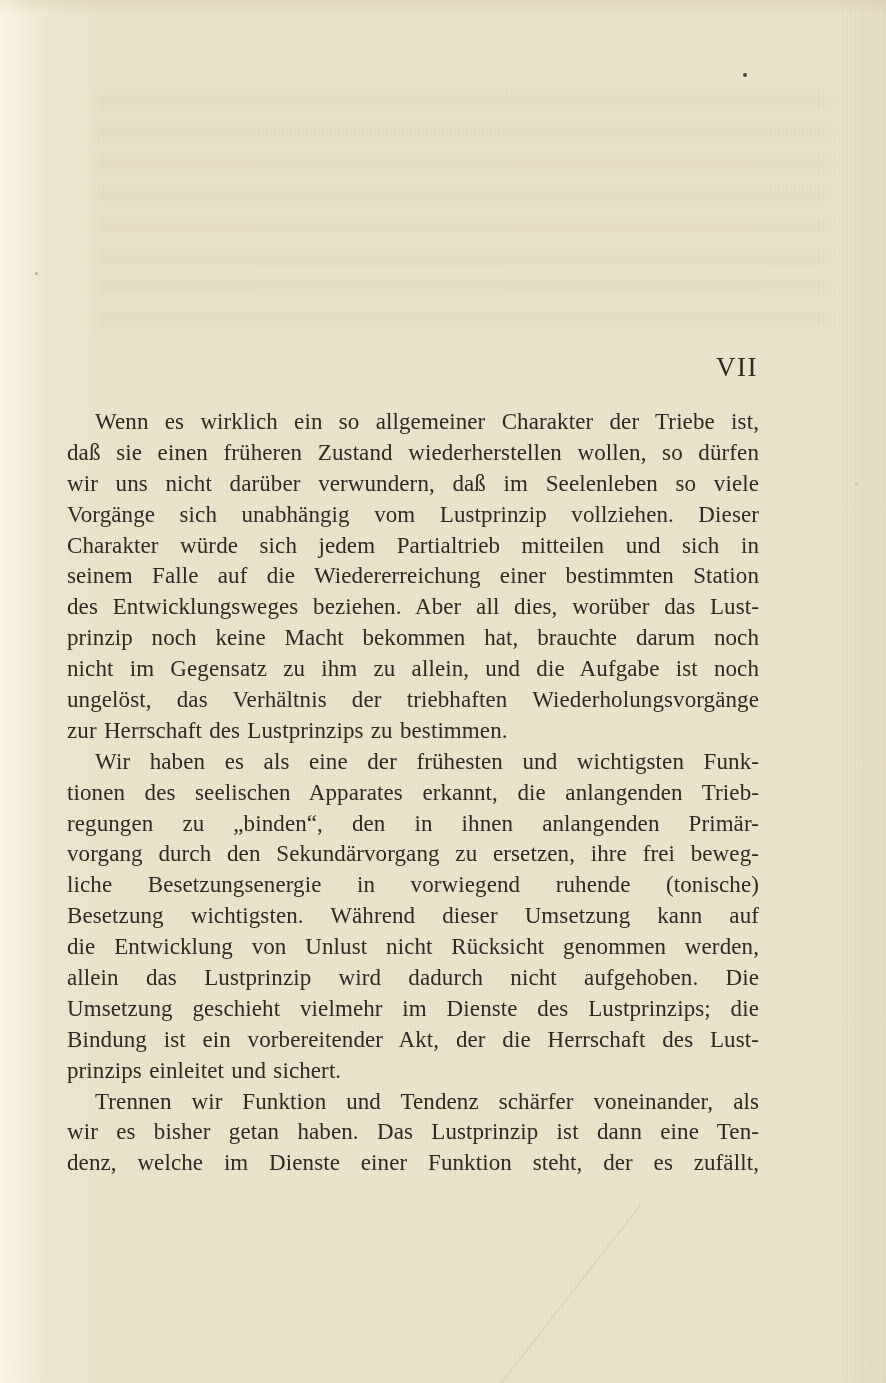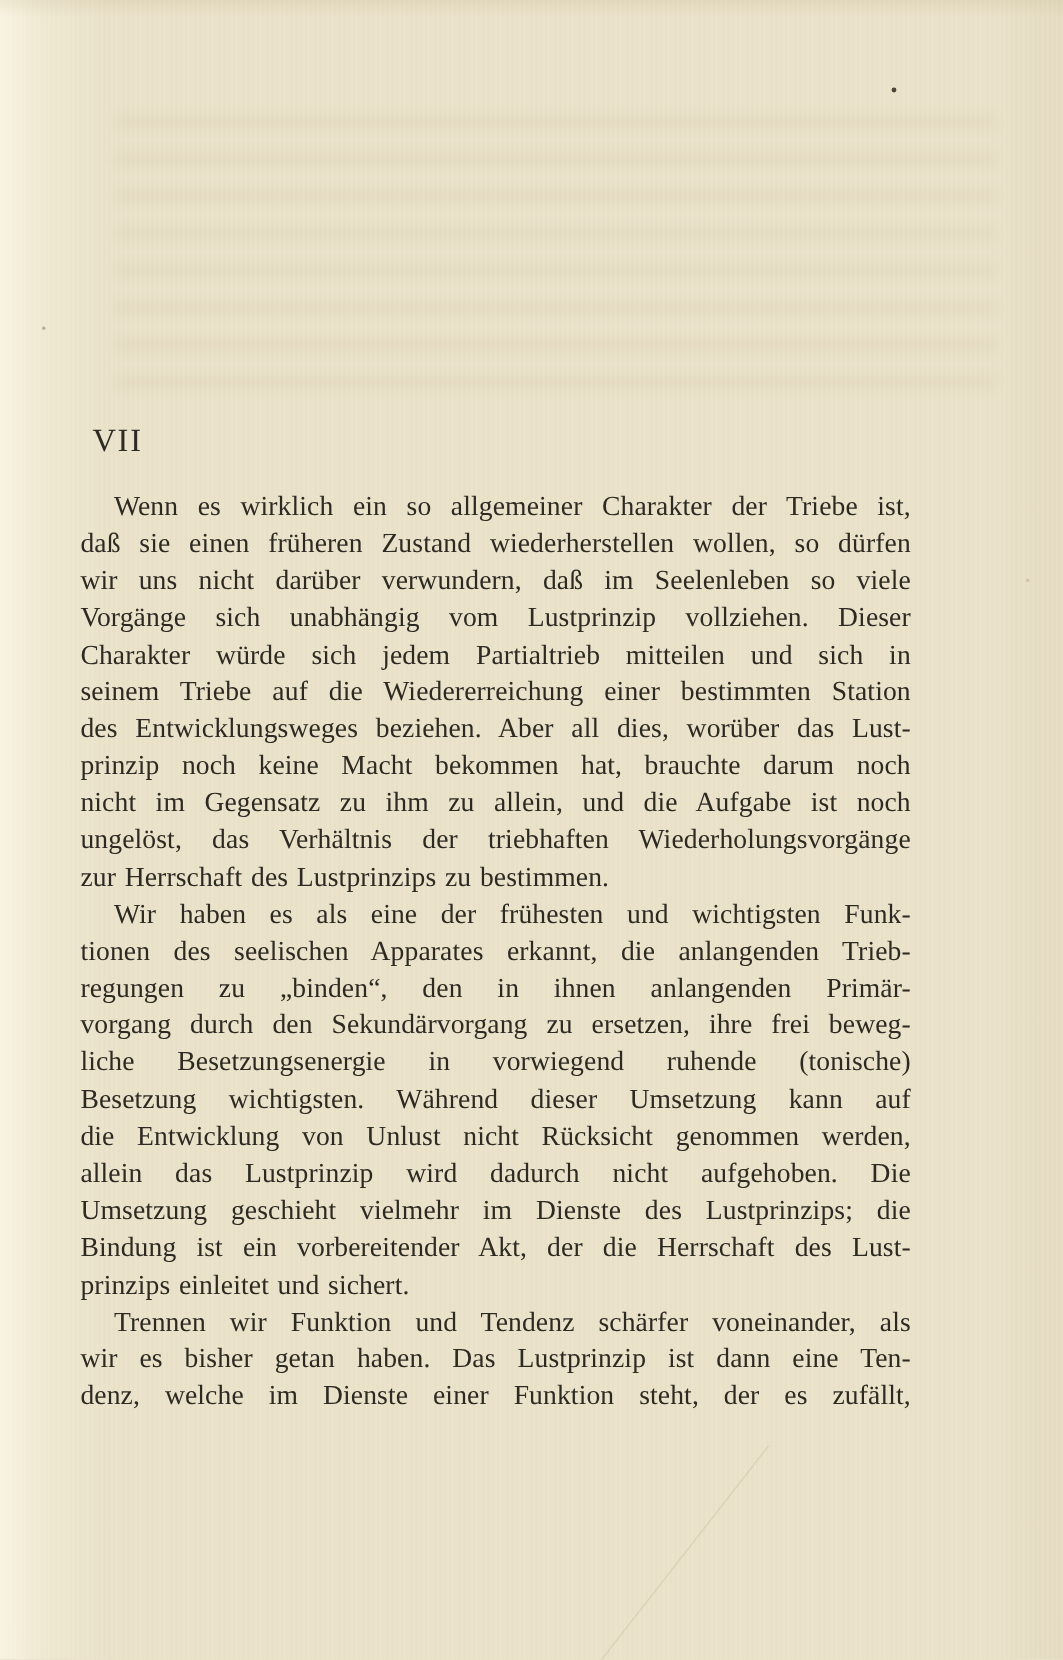--- a/index.html
+++ b/index.html
@@ -28,22 +28,22 @@
   .speck { position: absolute; border-radius: 50%; background: rgba(48,42,30,0.85); }
   .speck.s1 { left: 743px; top: 73px;  width: 4px; height: 4px; }
   .speck.s2 { left: 35px;  top: 272px; width: 3px; height: 3px; opacity: 0.35; }
   .speck.s3 { left: 855px; top: 482px; width: 3px; height: 3px; opacity: 0.3; background: rgba(150,100,80,0.8); }
   .crease {
     position: absolute; left: 640px; top: 1205px; width: 1px; height: 260px;
     background: rgba(140,120,80,0.18); transform: rotate(38deg); transform-origin: top right;
     filter: blur(0.6px);
   }
   .heading {
-    position: absolute; left: 77px; top: 351px; width: 692px;
-    margin: 0; text-align: left;
+    position: absolute; left: 66px; top: 351px; width: 692px;
+    margin: 0; text-align: right;
     font-size: 27px; line-height: 33px; font-weight: 400;
     letter-spacing: 1.5px; color: var(--ink, #2d2a23);
   }
   .textblock {
     position: absolute; left: 67px; top: 407px; width: 692px;
     color: var(--ink, #2d2a23);
   }
   .para { margin: 0; padding: 0; }
   .line {
     font-size: 23px; line-height: 30.9px; height: 30.9px;
@@ -65,21 +65,21 @@
 
   <h1 class="heading">VII</h1>
 
   <div class="textblock">
     <div class="para">
       <div class="line first">Wenn es wirklich ein so allgemeiner Charakter der Triebe ist,</div>
       <div class="line">daß sie einen früheren Zustand wiederherstellen wollen, so dürfen</div>
       <div class="line">wir uns nicht darüber verwundern, daß im Seelenleben so viele</div>
       <div class="line">Vorgänge sich unabhängig vom Lustprinzip vollziehen. Dieser</div>
       <div class="line">Charakter würde sich jedem Partialtrieb mitteilen und sich in</div>
-      <div class="line">seinem Triebe auf die Wiedererreichung einer bestimmten Station</div>
+      <div class="line">seinem Falle auf die Wiedererreichung einer bestimmten Station</div>
       <div class="line">des Entwicklungsweges beziehen. Aber all dies, worüber das Lust-</div>
       <div class="line">prinzip noch keine Macht bekommen hat, brauchte darum noch</div>
       <div class="line">nicht im Gegensatz zu ihm zu allein, und die Aufgabe ist noch</div>
       <div class="line">ungelöst, das Verhältnis der triebhaften Wiederholungsvorgänge</div>
       <div class="line last">zur Herrschaft des Lustprinzips zu bestimmen.</div>
     </div>
     <div class="para">
       <div class="line first">Wir haben es als eine der frühesten und wichtigsten Funk-</div>
       <div class="line">tionen des seelischen Apparates erkannt, die anlangenden Trieb-</div>
       <div class="line">regungen zu „binden“, den in ihnen anlangenden Primär-</div>

